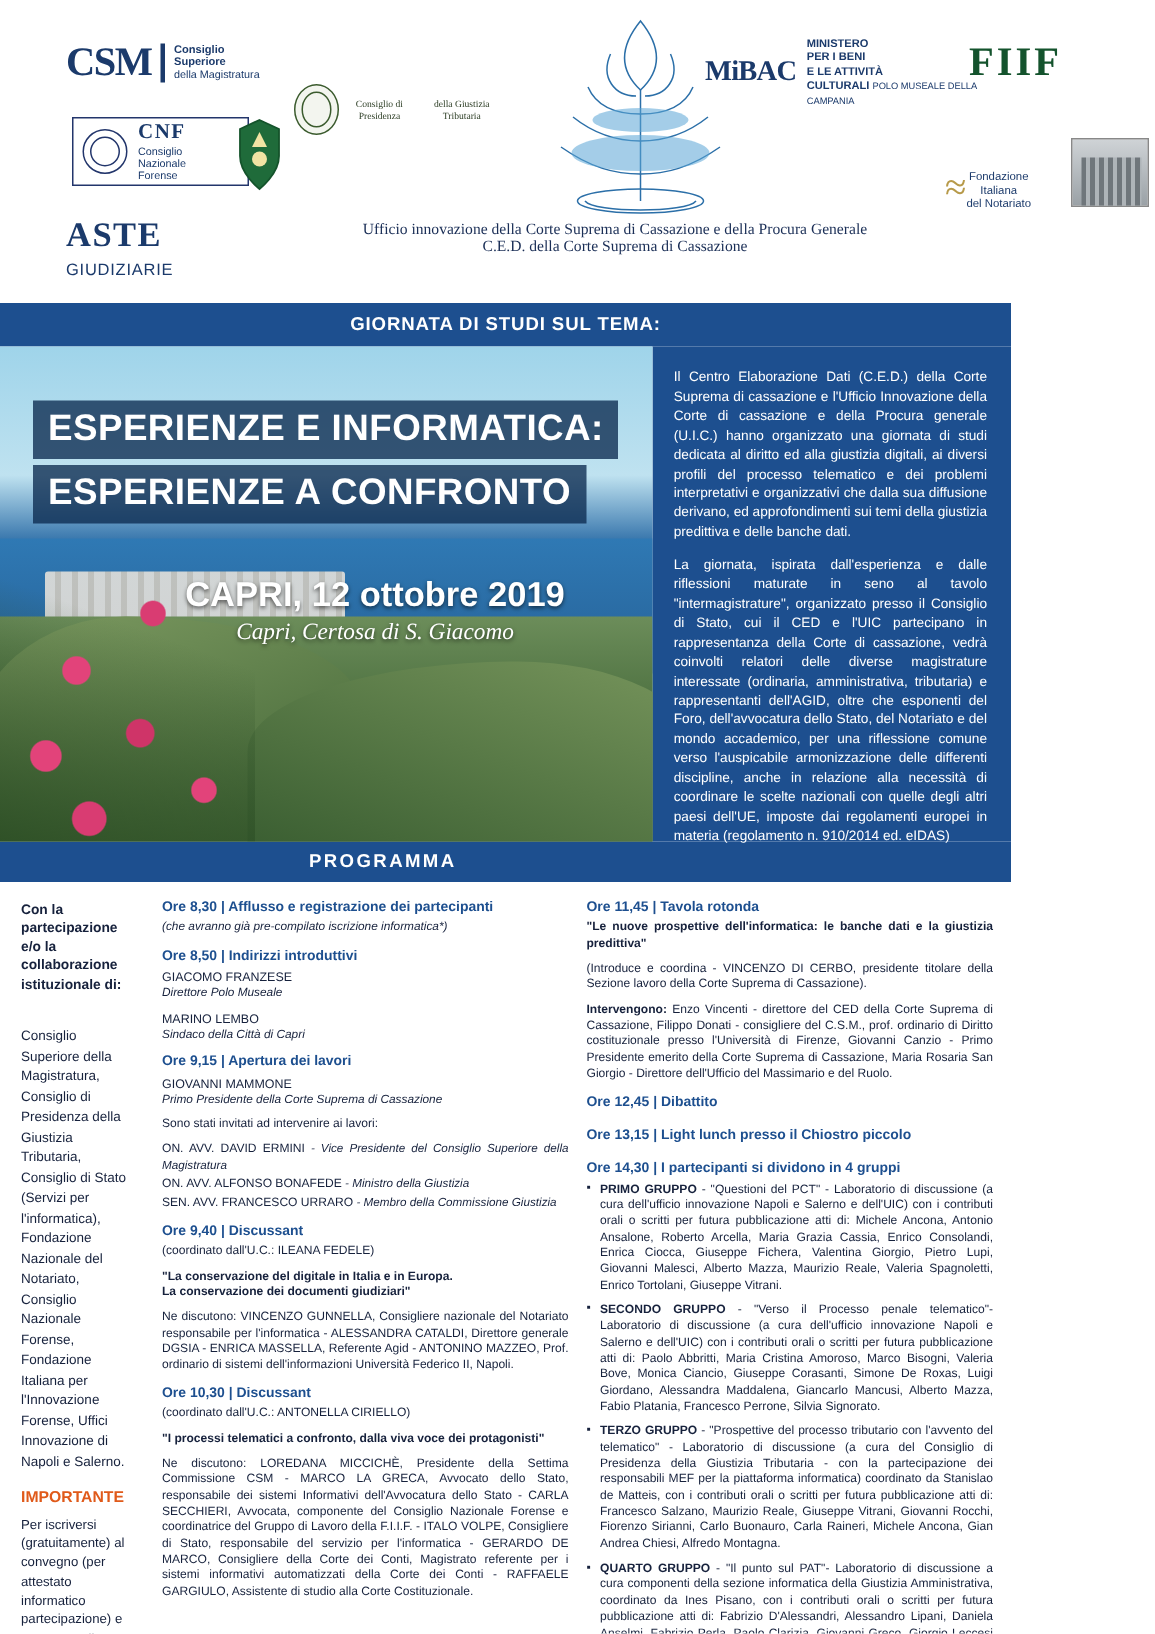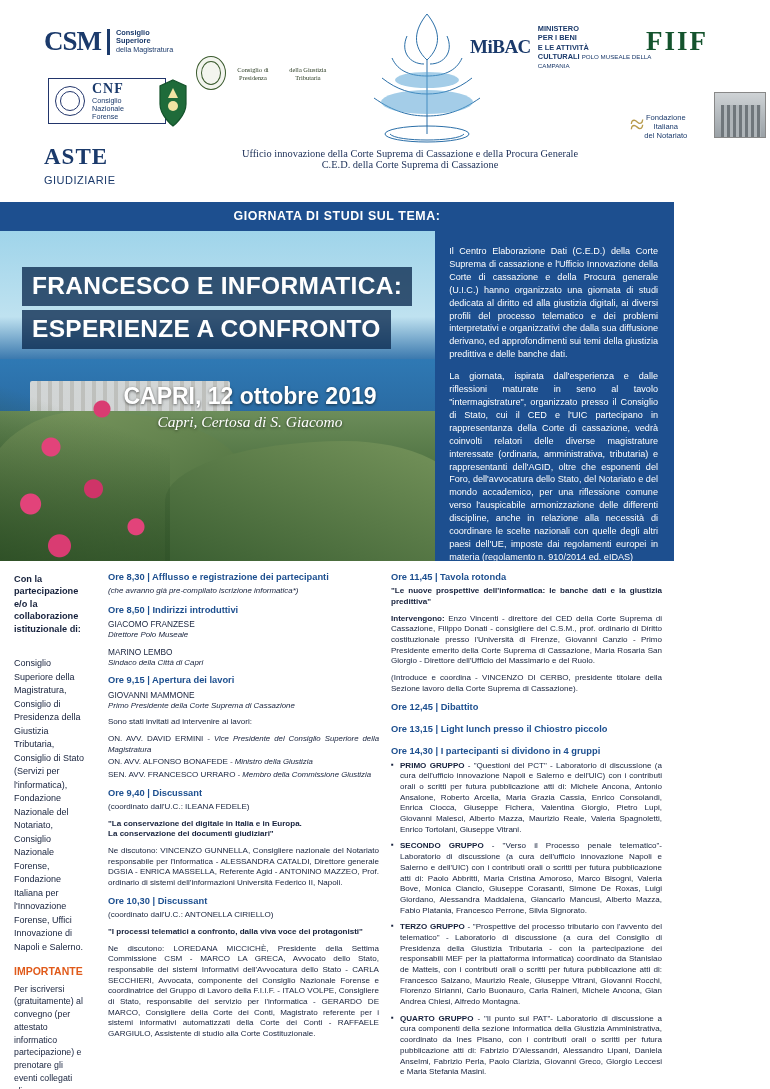--- a/index.html
+++ b/index.html
@@ -233,34 +233,35 @@
 
   <div class="giornata">GIORNATA DI STUDI SUL TEMA:</div>
 
   <div class="hero">
     <div class="hero-left">
       <div class="sea"></div>
       <div class="town"></div>
       <div class="cliff"></div>
       <div class="flowers"></div>
       <div class="hero-title">
-        <div><span class="t1">FRANCESCO E INFORMATICA:</span></div>
+        <div><span class="t1">ESPERIENZE E INFORMATICA:</span></div>
         <div><span class="t2">ESPERIENZE A CONFRONTO</span></div>
       </div>
       <div class="hero-date">
         <div class="d1">CAPRI, 12 ottobre 2019</div>
         <div class="d2">Capri, Certosa di S. Giacomo</div>
       </div>
     </div>
     <div class="hero-right">
       <p>Il Centro Elaborazione Dati (C.E.D.) della Corte Suprema di cassazione e l'Ufficio Innovazione della Corte di cassazione e della Procura generale (U.I.C.) hanno organizzato una giornata di studi dedicata al diritto ed alla giustizia digitali, ai diversi profili del processo telematico e dei problemi interpretativi e organizzativi che dalla sua diffusione derivano, ed approfondimenti sui temi della giustizia predittiva e delle banche dati.</p>
       <p>La giornata, ispirata dall'esperienza e dalle riflessioni maturate in seno al tavolo "intermagistrature", organizzato presso il Consiglio di Stato, cui il CED e l'UIC partecipano in rappresentanza della Corte di cassazione, vedrà coinvolti relatori delle diverse magistrature interessate (ordinaria, amministrativa, tributaria) e rappresentanti dell'AGID, oltre che esponenti del Foro, dell'avvocatura dello Stato, del Notariato e del mondo accademico, per una riflessione comune verso l'auspicabile armonizzazione delle differenti discipline, anche in relazione alla necessità di coordinare le scelte nazionali con quelle degli altri paesi dell'UE, imposte dai regolamenti europei in materia (regolamento n. 910/2014 ed. eIDAS)</p>
     </div>
   </div>
 
+  <div class="prog-bar">PROGRAMMA</div>
 
   <div class="body-cols">
 
     <div class="col-left">
       <div class="intro">Con la partecipazione e/o la collaborazione istituzionale di:</div>
       <div class="orgs">Consiglio Superiore della Magistratura, Consiglio di Presidenza della Giustizia Tributaria, Consiglio di Stato (Servizi per l'informatica), Fondazione Nazionale del Notariato, Consiglio Nazionale Forense, Fondazione Italiana per l'Innovazione Forense, Uffici Innovazione di Napoli e Salerno.</div>
       <div class="imp-title">IMPORTANTE</div>
       <div class="note">Per iscriversi (gratuitamente) al convegno (per attestato informatico partecipazione) e prenotare gli eventi collegati clicca su:</div>
       <div style="margin-top:6px;">
         <div class="qr"></div>
@@ -322,25 +323,25 @@
         <div class="slot">Ore 10,30 | Discussant</div>
         <div class="p">(coordinato dall'U.C.: ANTONELLA CIRIELLO)</div>
         <div class="p" style="font-weight:bold;">"I processi telematici a confronto, dalla viva voce dei protagonisti"</div>
         <div class="p just">Ne discutono: LOREDANA MICCICHÈ, Presidente della Settima Commissione CSM - MARCO LA GRECA, Avvocato dello Stato, responsabile dei sistemi Informativi dell'Avvocatura dello Stato - CARLA SECCHIERI, Avvocata, componente del Consiglio Nazionale Forense e coordinatrice del Gruppo di Lavoro della F.I.I.F. - ITALO VOLPE, Consigliere di Stato, responsabile del servizio per l'informatica - GERARDO DE MARCO, Consigliere della Corte dei Conti, Magistrato referente per i sistemi informativi automatizzati della Corte dei Conti - RAFFAELE GARGIULO, Assistente di studio alla Corte Costituzionale.</div>
       </div>
 
       <div class="colB">
 
         <div class="slot first">Ore 11,45 | Tavola rotonda</div>
         <div class="p" style="font-weight:bold;">"Le nuove prospettive dell'informatica: le banche dati e la giustizia predittiva"</div>
+        <div class="p">(Introduce e coordina - VINCENZO DI CERBO, presidente titolare della Sezione lavoro della Corte Suprema di Cassazione).</div>
         <div class="p just">
           <span style="font-weight:bold;">Intervengono:</span>
           <span>Enzo Vincenti - direttore del CED della Corte Suprema di Cassazione, Filippo Donati - consigliere del C.S.M., prof. ordinario di Diritto costituzionale presso l'Università di Firenze, Giovanni Canzio - Primo Presidente emerito della Corte Suprema di Cassazione, Maria Rosaria San Giorgio - Direttore dell'Ufficio del Massimario e del Ruolo.</span>
         </div>
-        <div class="p">(Introduce e coordina - VINCENZO DI CERBO, presidente titolare della Sezione lavoro della Corte Suprema di Cassazione).</div>
 
         <div class="slot">Ore 12,45 | Dibattito</div>
         <div class="gap"></div>
         <div class="slot">Ore 13,15 | Light lunch presso il Chiostro piccolo</div>
         <div class="gap"></div>
         <div class="slot">Ore 14,30 | I partecipanti si dividono in 4 gruppi</div>
 
         <ul class="groups">
           <li>
             <span class="gname">PRIMO GRUPPO</span><span> - "Questioni del PCT" - Laboratorio di discussione (a cura dell'ufficio innovazione Napoli e Salerno e dell'UIC) con i contributi orali o scritti per futura pubblicazione atti di: Michele Ancona, Antonio Ansalone, Roberto Arcella, Maria Grazia Cassia, Enrico Consolandi, Enrica Ciocca, Giuseppe Fichera, Valentina Giorgio, Pietro Lupi, Giovanni Malesci, Alberto Mazza, Maurizio Reale, Valeria Spagnoletti, Enrico Tortolani, Giuseppe Vitrani.</span>

